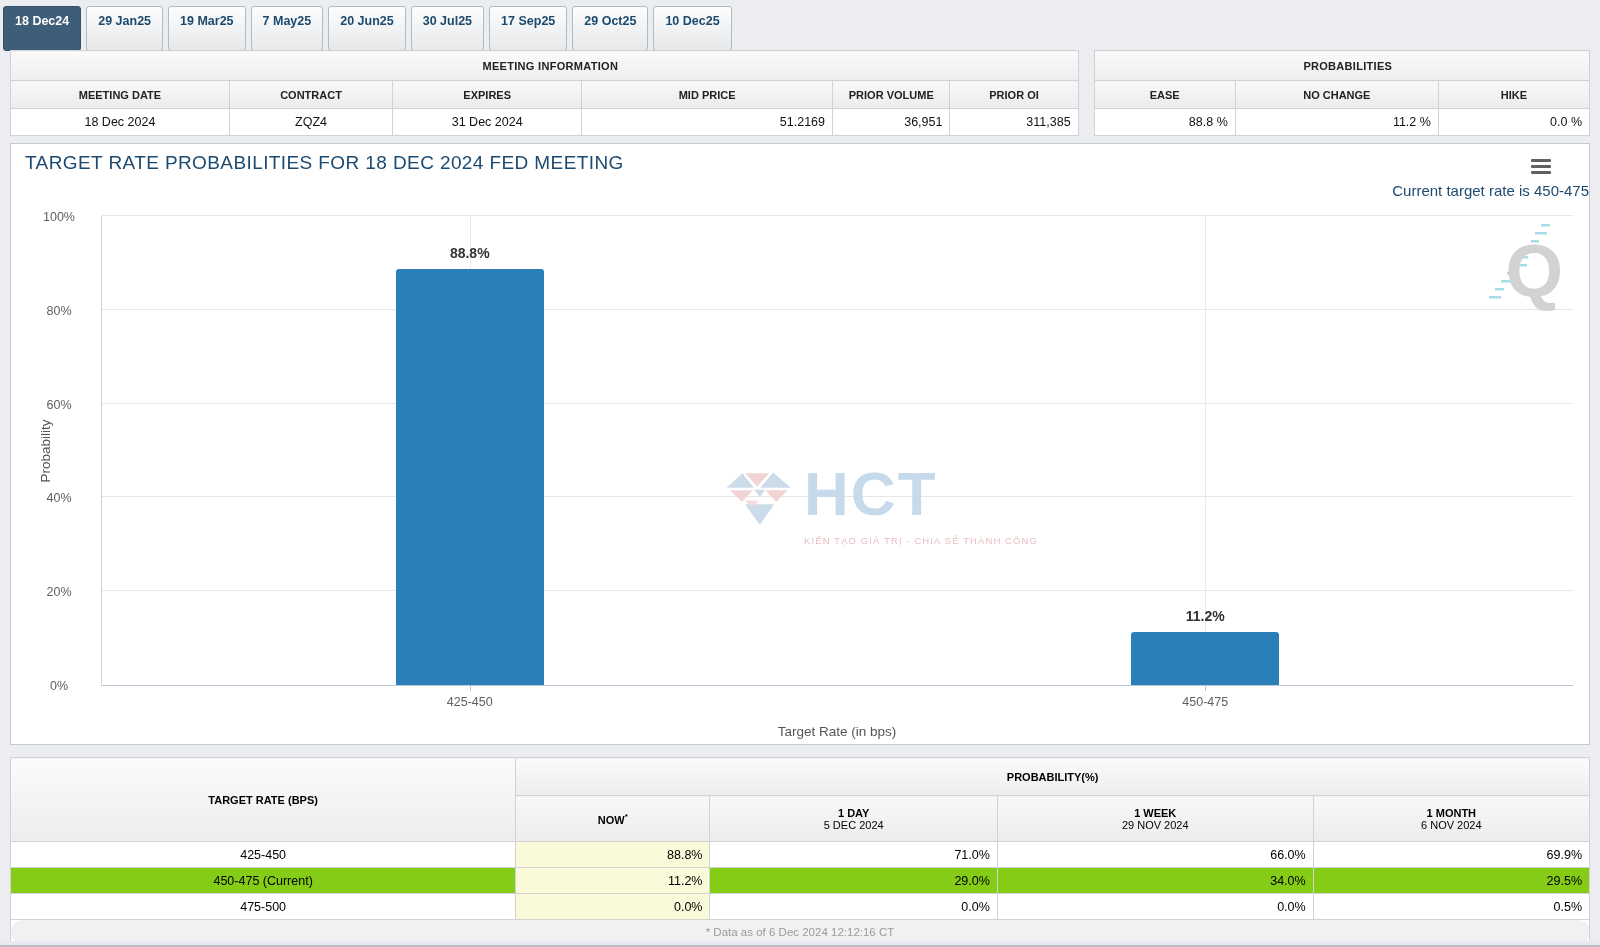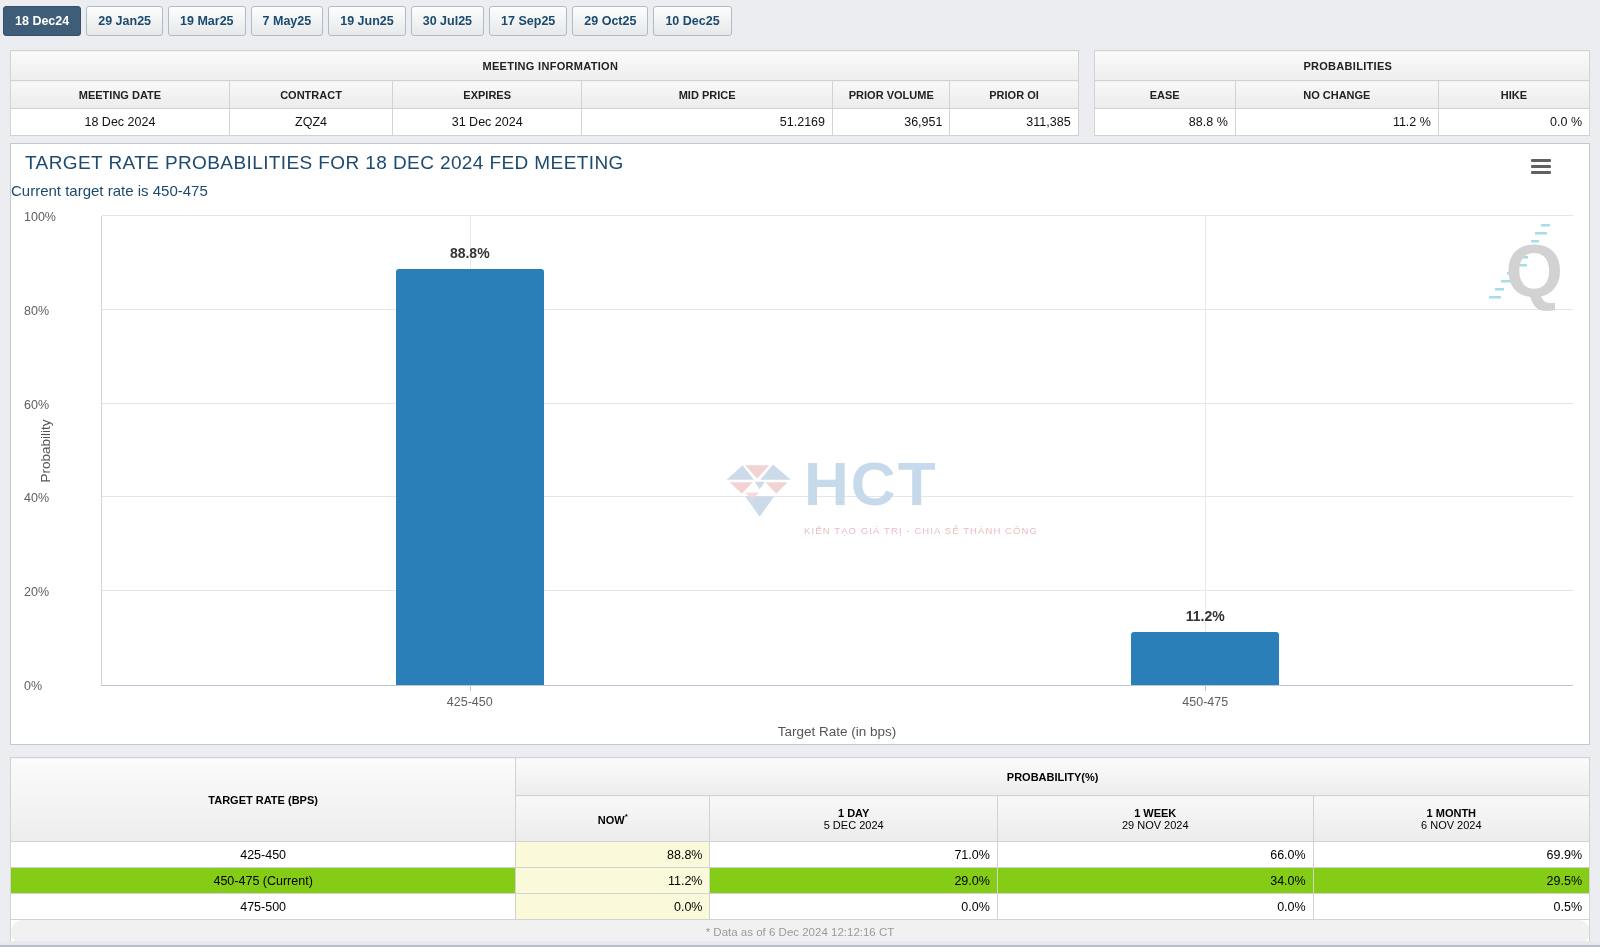--- a/index.html
+++ b/index.html
@@ -1,21 +1,21 @@
 <!DOCTYPE html>
 <html><head>
 <meta charset="utf-8">
 <style>
   * { box-sizing: border-box; margin: 0; padding: 0; }
   html,body { width:1600px; height:947px; overflow:hidden;
     font-family:"Liberation Sans", sans-serif; background:#ecedf1; }
 
   
   .tab-bar { display:flex; gap:5px; padding:6px 0 0 3px; height:40px; }
-  .tab { height:30px; line-height:28px; padding:0 11px; font-size:12.5px; font-weight:bold;
+  .tab { height:45px; line-height:28px; padding:0 11px; font-size:12.5px; font-weight:bold;
     color:#1b4a6e; background:linear-gradient(#fdfdfd,#e6e8ea); border:1px solid #aebcc6;
     border-radius:3px; cursor:pointer; white-space:nowrap; }
   .tab-active { background:#3e5d78; color:#ffffff; border-color:#35506a; }
 
   
   .top-tables { display:flex; gap:15px; margin:10px 10px 0 10px; }
   table { border-collapse:collapse; }
   .info-table { width:1085px; }
   .prob-table { width:504px; }
   .info-table, .prob-table { border:1px solid #b6bcc2; background:#fff; }
@@ -26,47 +26,47 @@
   .tbl-head th { height:28px; background:linear-gradient(#f8f8f8,#ececec);
     font-weight:bold; color:#222; }
   .tbl-vals td { height:27px; font-size:12.5px; color:#111; background:#fff; }
   .c { text-align:center; } .r { text-align:right; padding-right:7px !important; }
 
   
   .chart-panel { position:absolute; left:10px; top:143px; width:1580px; height:602px;
     background:#fff; border:1px solid #c5c9cf; }
   .chart-title { position:absolute; left:14px; top:8px; font-size:19px; color:#1c4a70;
     letter-spacing:.4px; }
-  .chart-subtitle { position:absolute; left:0; right:0; top:38px; text-align:left;
+  .chart-subtitle { position:absolute; left:0; right:0; top:38px; text-align:right;
     font-size:15px; color:#1c4a70; }
   .burger { position:absolute; right:38px; top:12px; width:20px; cursor:pointer; }
   .burger span { display:block; height:3px; margin:3px 0; background:#616161; border-radius:1px; }
 
   .plot { position:absolute; left:90px; top:72px; width:1472px; height:470px;
     border-left:1px solid #d4d4d4; border-bottom:1px solid #b9c6d6; }
   .grid-h { position:absolute; left:0; right:0; height:1px; background:#e6e6e6; }
   .grid-v { position:absolute; top:0; bottom:0; width:1px; background:#e9e9e9; }
-  .ytick { position:absolute; left:-78px; width:70px; text-align:left;
+  .ytick { position:absolute; left:-78px; width:70px; text-align:center;
     font-size:12.5px; color:#606060; }
   .xtick { position:absolute; bottom:-6px; height:6px; width:1px; background:#b9c6d6; }
   .bar { position:absolute; bottom:0; width:148px; background:#2b7fb8;
     border-radius:3px 3px 0 0; }
   .bar-label { position:absolute; transform:translateX(-50%); font-size:14px;
     font-weight:600; color:#333; }
   .xcat { position:absolute; top:100%; margin-top:10px; transform:translateX(-50%);
     font-size:12.5px; color:#606060; }
   .xaxis-title { position:absolute; left:90px; width:1472px; top:580px;
     text-align:center; font-size:13.5px; color:#555; }
   .yaxis-title { position:absolute; left:34px; top:307px;
     transform:translate(-50%,-50%) rotate(-90deg); font-size:13.5px; color:#555;
     white-space:nowrap; }
 
   
   .hct-mark { position:absolute; left:715px; top:290px; width:312px; height:112px;
-    display:flex; align-items:center; pointer-events:none; }
+    display:flex; align-items:flex-end; pointer-events:none; }
   .hct-text-col { margin-left:12px; }
   .hct-word { font-size:62px; font-weight:bold; color:#c7daec; letter-spacing:2px;
     line-height:78px; }
   .hct-tagline { font-size:9.5px; color:#e8bcbf; letter-spacing:1.1px; margin-top:2px;
     white-space:nowrap; }
   .q-mark { position:absolute; left:1468px; top:68px; width:90px; height:100px;
     pointer-events:none; }
   .q-letter { position:absolute; right:6px; top:24px; font-size:74px; font-weight:bold;
     color:#d2d2d2; line-height:70px; }
 
@@ -88,21 +88,21 @@
     background:#e7e9ee; border-bottom:2px solid #b9bdc6; }
 </style>
 </head>
 <body>
 
 <div class="tab-bar">
     <div class="tab tab-active">18 Dec24</div>
     <div class="tab">29 Jan25</div>
     <div class="tab">19 Mar25</div>
     <div class="tab">7 May25</div>
-    <div class="tab">19 Jun25</div>
+    <div class="tab">20 Jun25</div>
     <div class="tab">30 Jul25</div>
     <div class="tab">17 Sep25</div>
     <div class="tab">29 Oct25</div>
     <div class="tab">10 Dec25</div>
   </div>
 
 <div class="top-tables">
   <table class="info-table">
     <tbody>
         <tr class="tbl-title">

